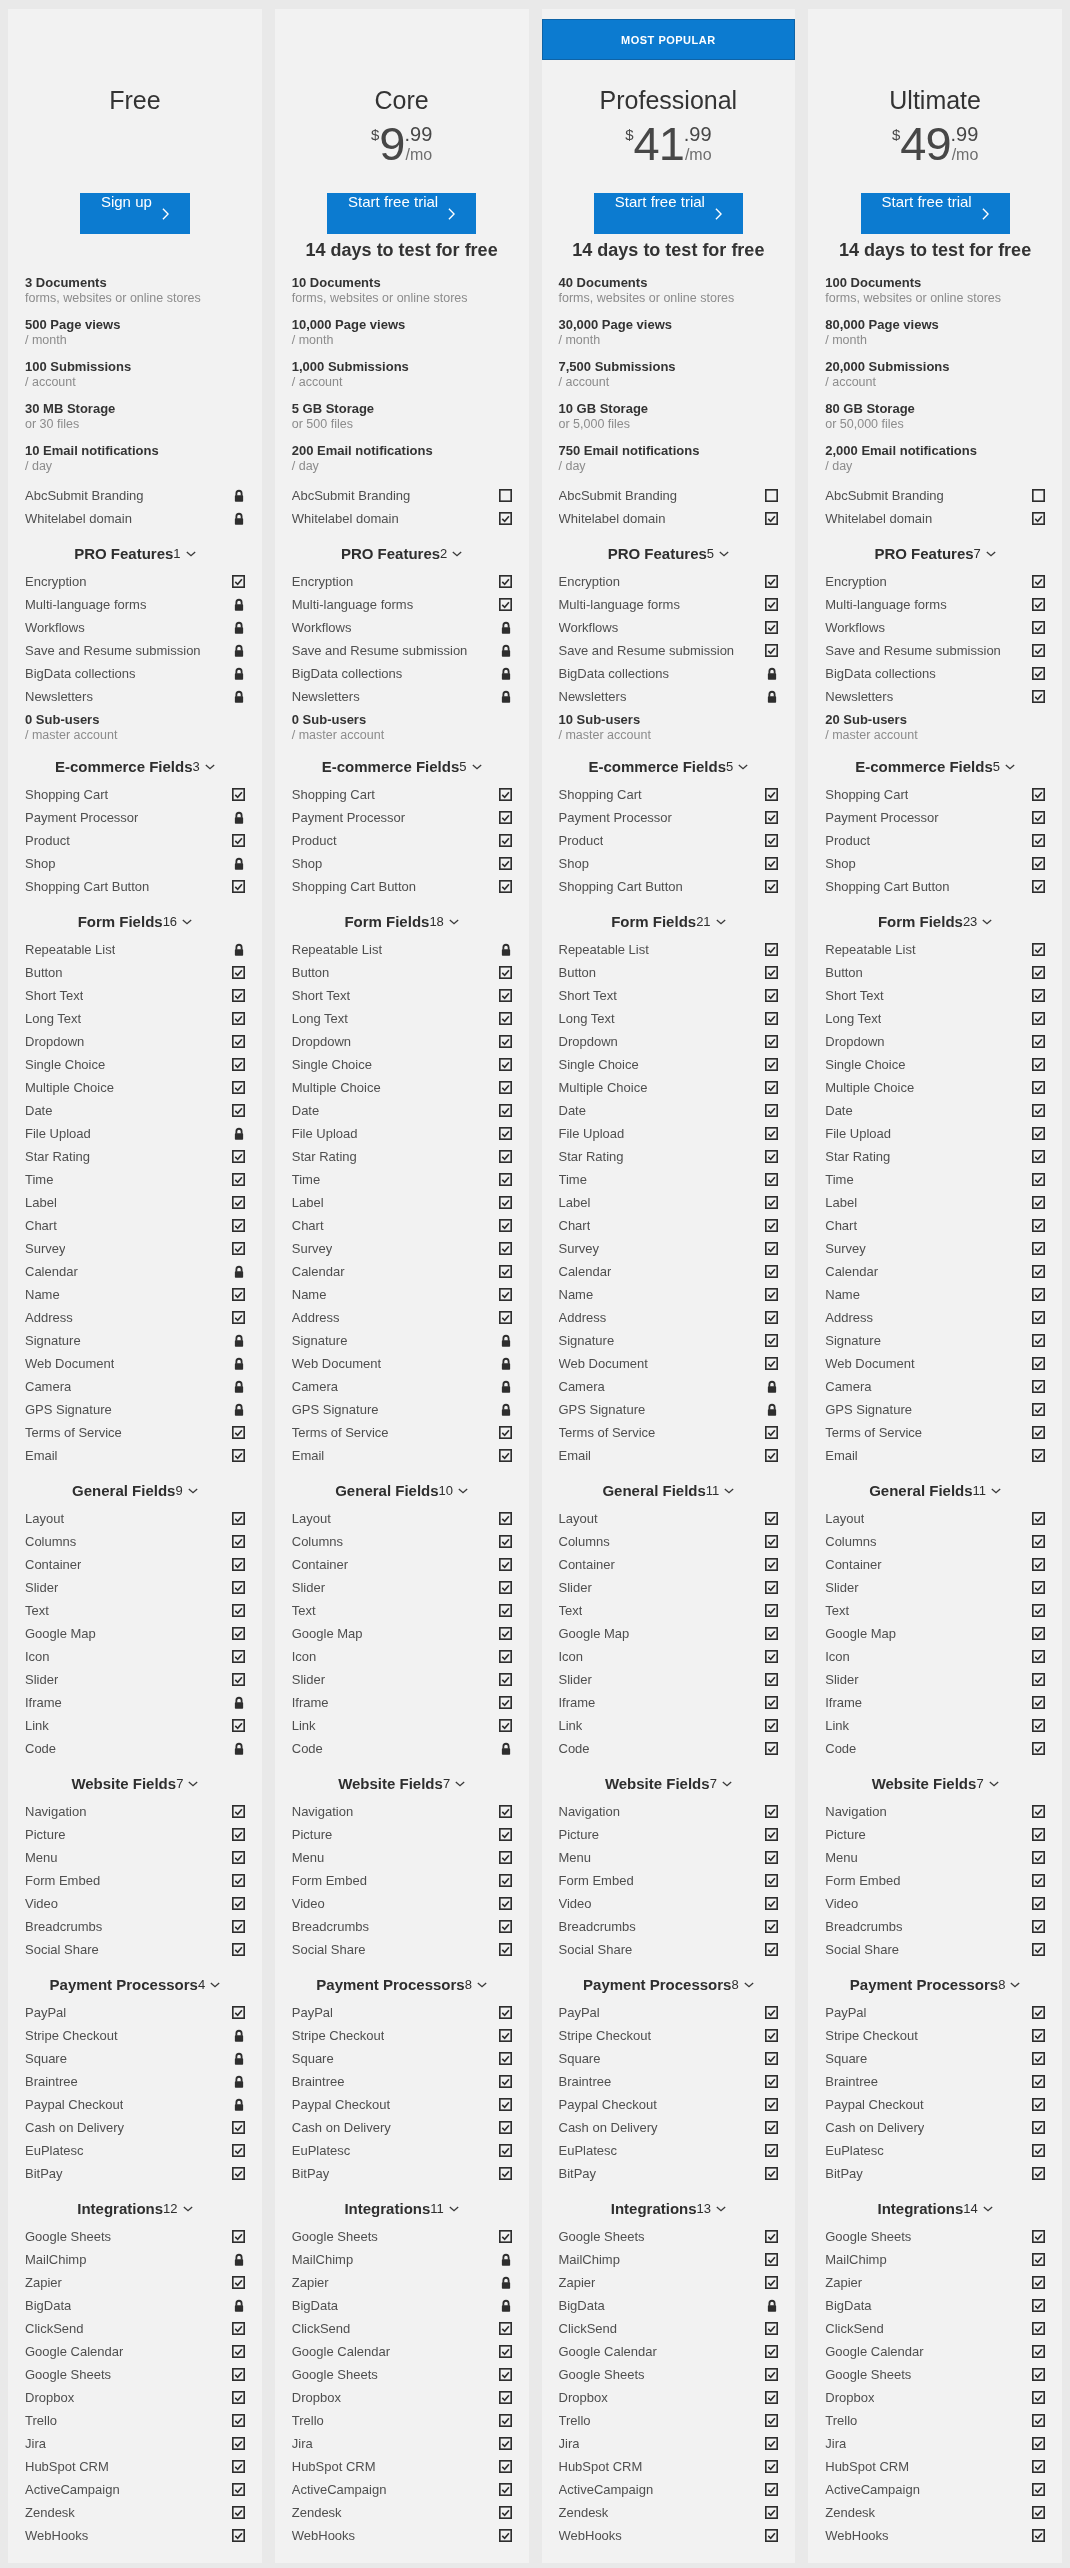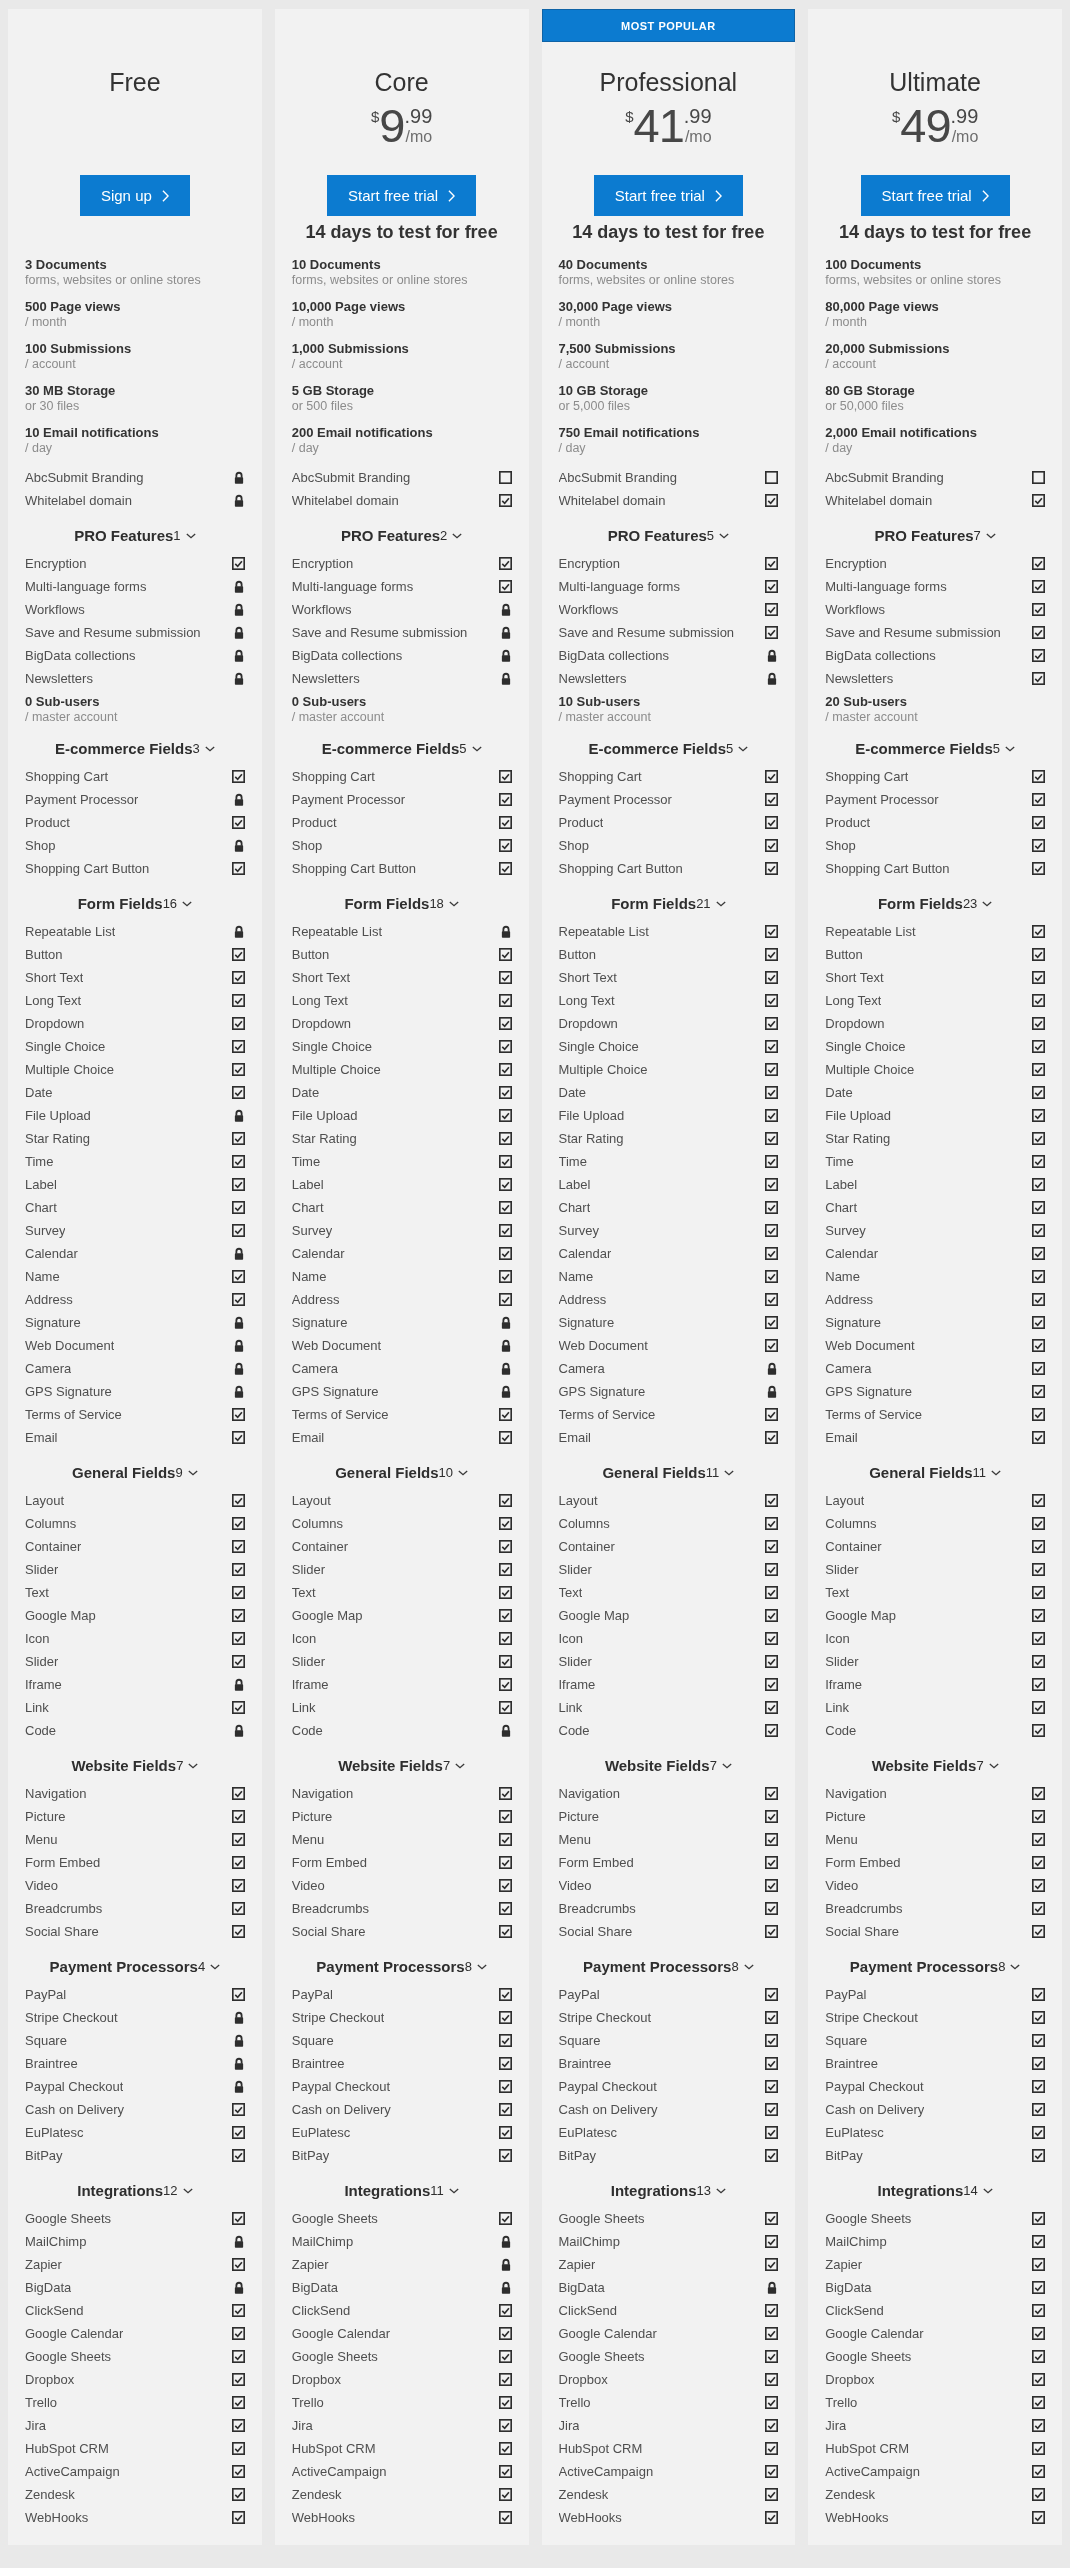--- a/index.html
+++ b/index.html
@@ -1,32 +1,32 @@
 <!DOCTYPE html>
 <html><head>
 <meta charset="utf-8">
 <style>
   html,body{margin:0;padding:0}
   body{width:1070px;min-height:2568px;background:#e9e9e9;font-family:"Liberation Sans",sans-serif;
        padding:9px 8px 10px;box-sizing:border-box}
   #plans{display:flex;gap:13px;align-items:stretch}
   .card{flex:1 1 0;min-width:0;background:#f2f2f2;padding:0 17px 16px;box-sizing:border-box}
-  .banner-slot{height:33px;margin:0 -17px}
+  .banner-slot{height:41px;margin:10px -17px}
   .banner{height:100%;background:#0c7bd0;border:1px solid #0f63a6;box-sizing:border-box;display:flex;
           align-items:center;justify-content:center;color:#fff;font-size:11px;font-weight:bold;letter-spacing:.5px}
   .title{text-align:center;font-size:25px;color:#333;margin-top:24px;height:33px;line-height:33px;font-weight:400}
   .price{height:72px;display:flex;justify-content:center;align-items:flex-start;color:#474747;margin-top:2px}
   .cur{font-size:15px;margin-top:7px}
   .int{font-size:47px;line-height:1.05;letter-spacing:-1px}
   .frac{display:flex;flex-direction:column;align-items:flex-end}
   .cents{font-size:20px;margin-top:4px;line-height:1.1}
   .per{font-size:16px;color:#6e6e6e;line-height:1;margin-top:2px}
   .cta-wrap{display:flex;justify-content:center;margin-top:2px;height:41px}
   .cta{background:#0c7bd0;color:#fff;border:0;font:400 15px "Liberation Sans",sans-serif;display:flex;
-       align-items:center;gap:10px;padding:0 21px;cursor:pointer}
+       gap:10px;padding:0 21px;cursor:pointer}
   .cta .arrow{display:flex;align-items:center}
   .trial{height:17px;margin-top:6px;text-align:center;font-size:18px;font-weight:bold;color:#333}
   .stats{margin-top:17px}
   .stat{margin-bottom:10px}
   .stat-value{font-size:13px;font-weight:bold;color:#333;line-height:17px}
   .stat-note{font-size:12.5px;color:#8c8c8c;line-height:15px}
   .feat-row{height:23px;display:flex;justify-content:space-between;align-items:center}
   .feat-label{font-size:13px;color:#4f4f4f;white-space:nowrap;overflow:hidden}
   .feat-icon{display:flex;align-items:center;flex:0 0 auto}
   .sec-head{display:flex;justify-content:center;align-items:center;margin:15px 0 8px;cursor:pointer}

